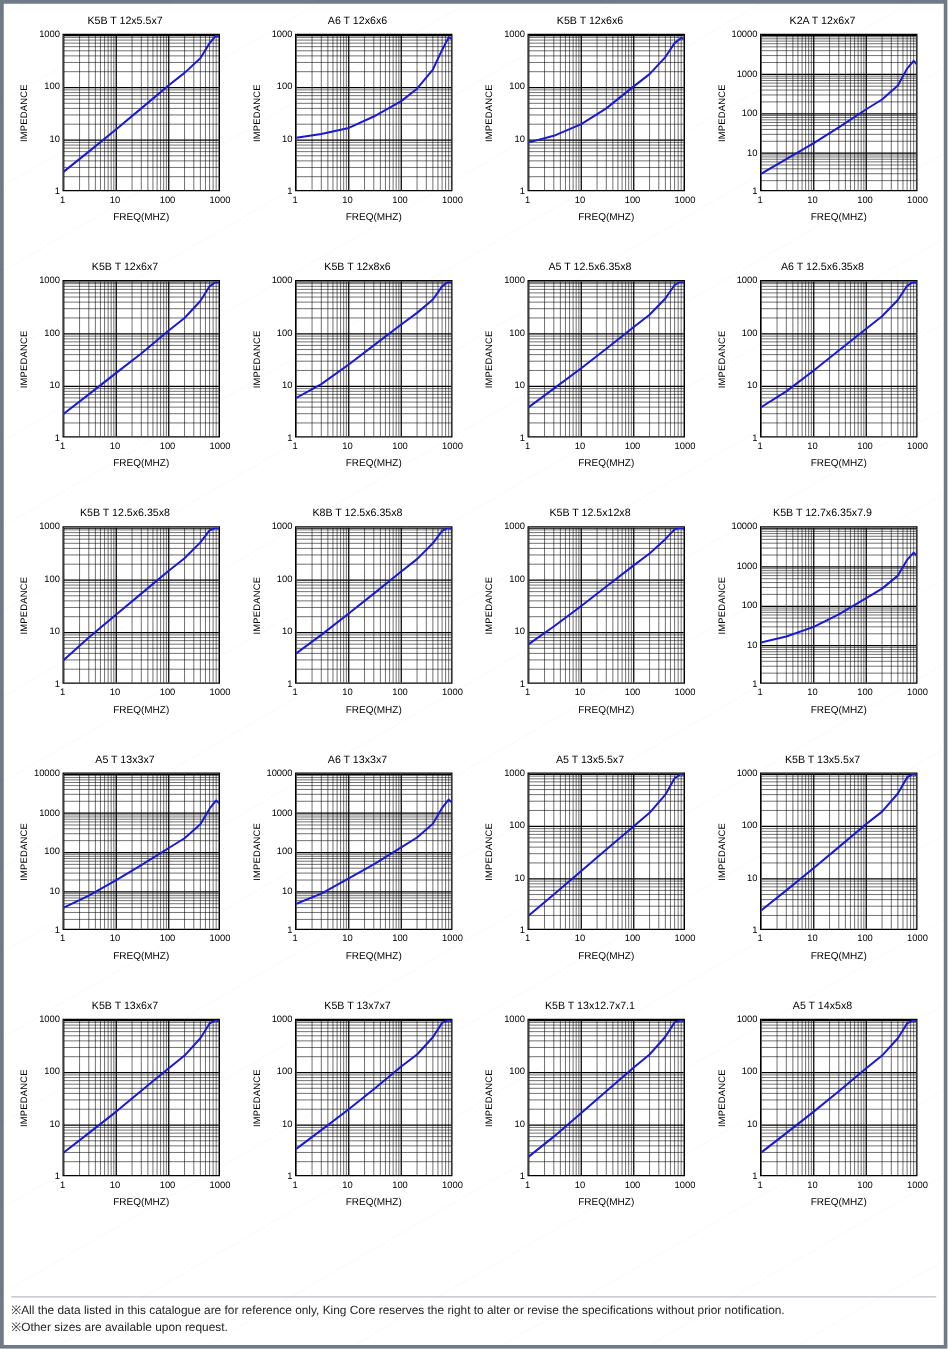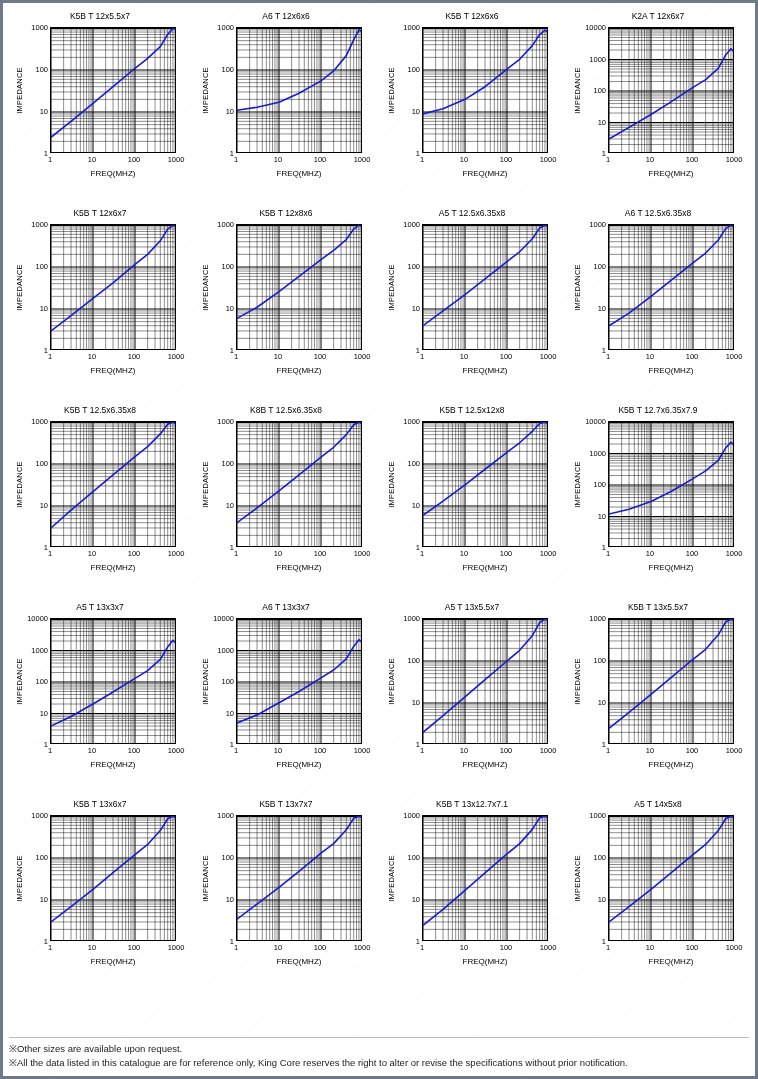--- a/index.html
+++ b/index.html
@@ -1808,18 +1808,18 @@
             <div class="xtick" style="left: 42px;">10</div>
             <div class="xtick" style="left: 84px;">100</div>
             <div class="xtick" style="left: 126px;">1000</div>
           </div>
           <div class="xlabel">FREQ(MHZ)</div>
         </div>
       </div>
     </div>
 
   <div id="footer">
+    <div>※All the data listed in this catalogue are for reference only, King Core reserves the right to alter or revise the specifications without prior notification.</div>
     <div>※Other sizes are available upon request.</div>
-    <div>※All the data listed in this catalogue are for reference only, King Core reserves the right to alter or revise the specifications without prior notification.</div>
   </div>
 
   <div class="wm"></div>
 </div>
 
 </body></html>

